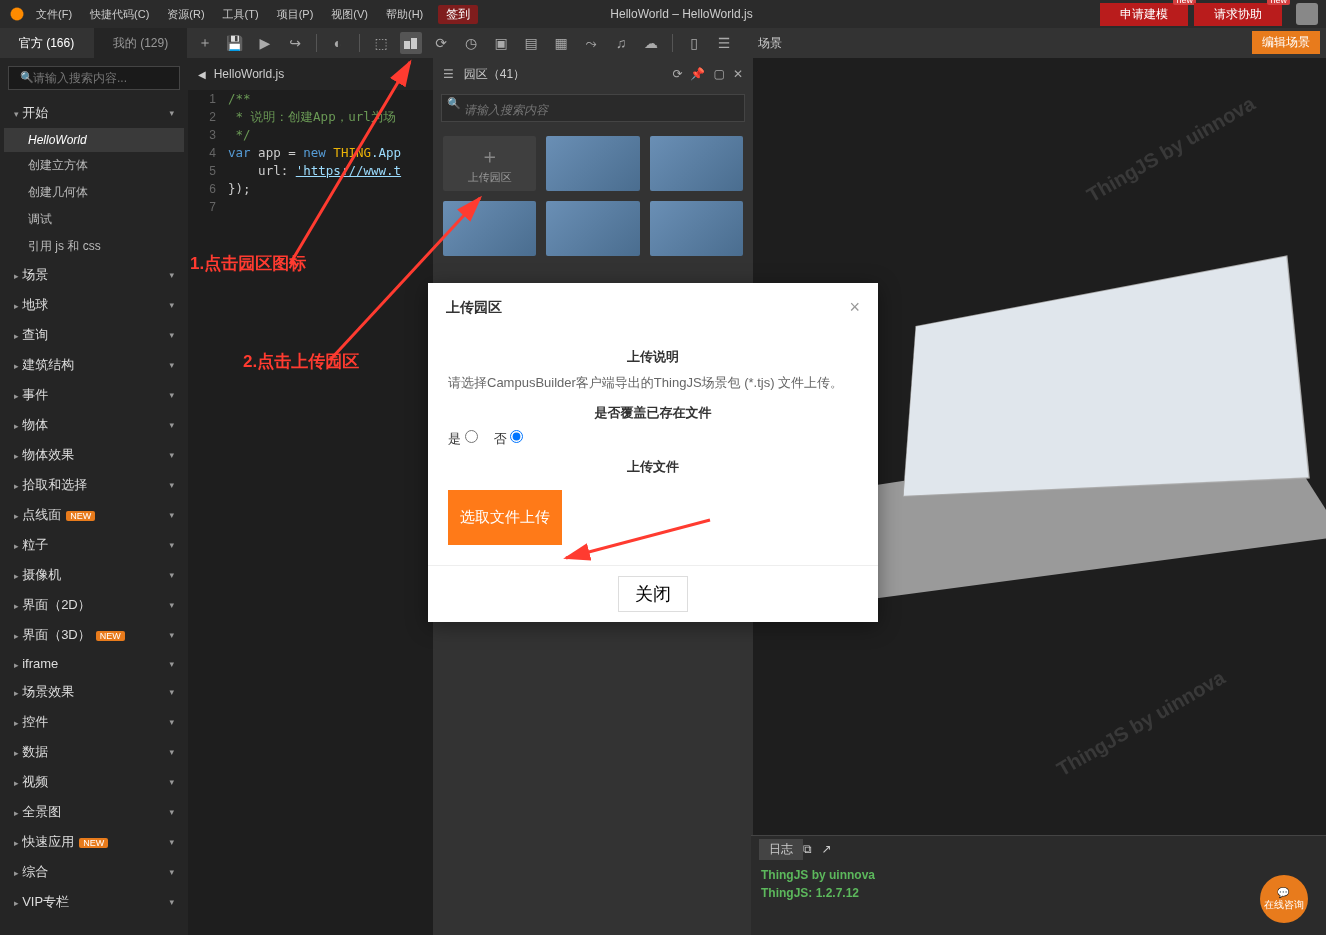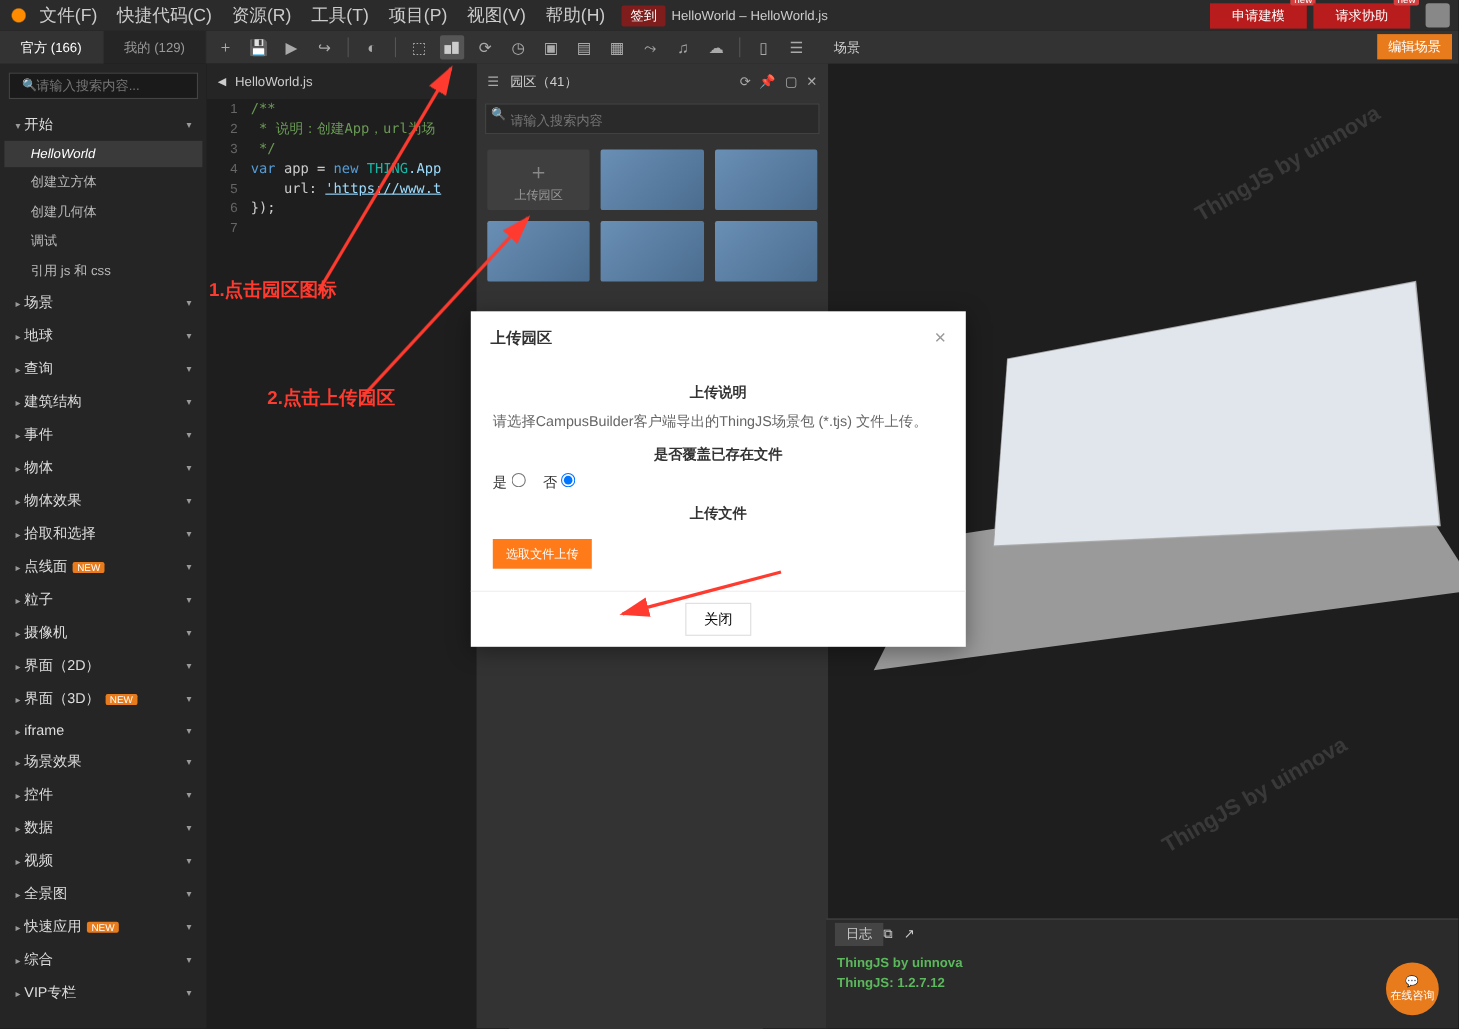--- a/index.html
+++ b/index.html
@@ -1,19 +1,19 @@
 <!DOCTYPE html>
 <html><head>
 <meta charset="utf-8">
 <style>
 * { margin: 0; padding: 0; box-sizing: border-box; }
 body { font-family: "Microsoft YaHei", Arial, sans-serif; background: #1e1e1e; color: #ccc; width: 1326px; height: 935px; overflow: hidden; position: relative; font-size: 13px; }
 .topbar { height: 28px; background: #2b2b2b; display: flex; align-items: center; padding: 0 8px; position: relative; }
 .topbar .logo { width: 18px; height: 18px; background: radial-gradient(circle,#ff8b00 45%, transparent 55%); border-radius:50%; margin-right:10px; position:relative;}
-.topbar .menu { display: flex; gap: 18px; color: #ccc; font-size: 16px; align-items: center; }
+.topbar .menu { display: flex; gap: 18px; color: #ccc; font-size: 11px; align-items: center; }
 .topbar .menu span { cursor: pointer; }
 .signin { background: #7f1d1d; color: #fff; padding: 1px 8px; border-radius: 2px; margin-left: 15px; font-size:12px;}
 .title-center { position: absolute; left: 50%; transform: translateX(-50%); color: #ccc; font-size: 12px; padding-left: 37px; }
 .top-right { margin-left: auto; display: flex; gap: 6px; align-items: center; }
 .btn-orange { background: #b91c1c; color: #fff; padding: 3px 20px; font-size: 12px; cursor: pointer; position:relative; }
 .new-badge { position:absolute; top:-8px; right:-8px; background:#d43f3f; color:#fff; font-size:9px; padding:0 3px; border-radius:2px;}
 .avatar { width: 22px; height: 22px; background: #888; border-radius: 3px; margin-left:8px;}
 .row2 { height: 30px; display: flex; }
 .tabset { display: flex; width: 188px; background: #252525; }
 .tabset .tab { flex:1; text-align:center; line-height:30px; font-size:12px; color:#999; border-right:1px solid #333; cursor:pointer;}
@@ -35,29 +35,29 @@
 .tree-group .caret { font-size:9px; color:#999;}
 .tree-item { padding:5px 10px 5px 24px; color:#bbb; font-size:12px; cursor:pointer;}
 .tree-item.active { background:#3a3a3a; color:#fff;font-style:italic;}
 .badge-new { background:#e87b1c; color:#fff; font-size:9px; padding:0 4px; border-radius:2px; margin-left:5px;}
 .center { flex:1; display:flex; }
 .editor-col { width:245px; background:#1e1e1e; position:relative;}
 .file-tab { height:32px; display:flex; align-items:center; padding:0 10px; font-size:12px; background:#252525; gap:8px;}
 .file-tab .chev { font-size:10px;}
 .gutter { position:absolute; left:0; top:32px; width:34px; text-align:right; color:#666; font-size:12px; line-height:18px; padding-right:6px;}
 .code { position:absolute; left:40px; top:32px; font-family:Consolas,monospace; font-size:12.5px; line-height:18px; white-space:pre; }
-.c-green{color:#6a9955;} .c-blue{color:#569cd6;} .c-teal{color:#14b8a6;} .c-str{color:#9cdcfe; text-decoration:underline;} .c-cyan{color:#9cdcfe;}
+.c-green{color:#6a9955;} .c-blue{color:#569cd6;} .c-teal{color:#eab308;} .c-str{color:#9cdcfe; text-decoration:underline;} .c-cyan{color:#9cdcfe;}
 .anno { position:absolute; color:#ff3b30; font-size:17px; font-weight:bold; pointer-events:none;}
 .res-panel { width:320px; background:#333; display:flex; flex-direction:column; }
 .res-head { height:32px; display:flex; align-items:center; padding:0 10px; color:#ccc; font-size:12px; justify-content:space-between;}
 .res-head .left { display:flex; align-items:center; gap:10px;}
 .res-head .right { display:flex; gap:8px;}
 .res-head .icon { cursor:pointer; color:#aaa;}
 .res-search { padding:4px 8px;}
-.res-search input { width:100%; background:#2a2a2a; border:1px solid #444; color:#888; padding:8px 8px 4px 22px; font-size:12px;}
+.res-search input { width:100%; background:#2a2a2a; border:1px solid #444; color:#888; padding:8px 8px 4px 22px; font-size:12px;font-style:italic;}
 .res-search { position:relative;}
 .res-search::before{content:"🔍"; position:absolute; left:14px; top:7px; font-size:11px; color:#777;}
 .thumb-grid { padding:10px; display:grid; grid-template-columns:repeat(3,1fr); gap:10px;}
 .thumb { height:55px; background:linear-gradient(135deg,#6a8fb5,#4a6d8f); border-radius:2px; position:relative; cursor:pointer;}
 .thumb.upload { background:#3f3f3f; display:flex; flex-direction:column; align-items:center; justify-content:center; color:#999; font-size:11px;}
 .thumb.upload .plus { font-size:20px; color:#888;}
 .scene-building { position:absolute; right:40px; top:230px; width:420px; height:200px; background:#e0e6ec; border:1px solid #aaa; transform:perspective(600px) rotateX(15deg) rotateY(-25deg);}
 .scene-ground { position:absolute; right:30px; top:350px; width:480px; height:200px; background:#9a9a9a; transform:perspective(600px) rotateX(55deg) rotateY(-10deg);}
 .watermark { position:absolute; color:rgba(255,255,255,0.12); font-weight:bold; font-size:20px; transform:rotate(-30deg);}
 .view-tools { position:absolute; right:10px; bottom:10px; display:flex; gap:6px;}
@@ -68,23 +68,23 @@
 .log-body { padding:4px 10px; font-size:12px;}
 .log-body div { color:#5cb85c; font-weight:bold; line-height:18px;}
 .chat-btn { position:absolute; right:18px; bottom:12px; width:48px; height:48px; background:#e87b1c; border-radius:50%; color:#fff; display:flex; flex-direction:column; align-items:center; justify-content:center; font-size:10px; cursor:pointer;}
 .modal { position:absolute; left:428px; top:283px; width:450px; background:#fff; color:#333; z-index:50; box-shadow:0 4px 20px rgba(0,0,0,0.4);}
 .modal-head { padding:14px 18px; font-size:14px; font-weight:bold; display:flex; justify-content:space-between; align-items:center;}
 .modal-close { font-size:18px; color:#999; cursor:pointer; font-weight:normal;}
 .modal-body { padding:6px 20px 20px; font-size:13px;}
 .modal-body h4 { font-weight:bold; margin:10px 0 6px; font-size:13px;text-align:center;}
 .modal-body p { color:#666; line-height:22px;}
 .radio-row { margin-top:8px; display:flex; gap:16px; align-items:center;}
-.btn-select { background:#ff7a18; color:#fff; padding:6px 12px; border:none; font-size:11px; cursor:pointer; margin-top:8px;}
+.btn-select { background:#ff7a18; color:#fff; padding:18px 12px; border:none; font-size:15px; cursor:pointer; margin-top:8px;}
 .modal-foot { border-top:1px solid #eee; padding:10px; text-align:center;}
-.btn-close { background:#fff; border:1px solid #ddd; padding:5px 16px; cursor:pointer; font-size:13px;}
+.btn-close { background:#fff; border:1px solid #ddd; padding:5px 16px; cursor:pointer; font-size:18px;}
 svg.arrow { position:absolute; pointer-events:none; z-index:60;}
 .right-col { flex:1; position:relative; background:#1e1e1e;}
 </style>
 </head>
 <body>
 
 <div class="topbar">
   <div class="logo"></div>
   <div class="menu">
     <span>文件(F)</span>

